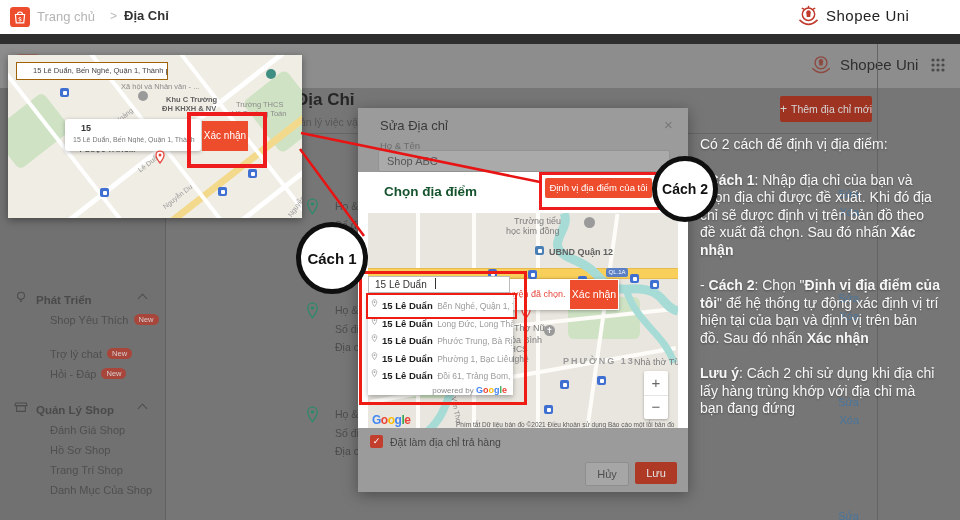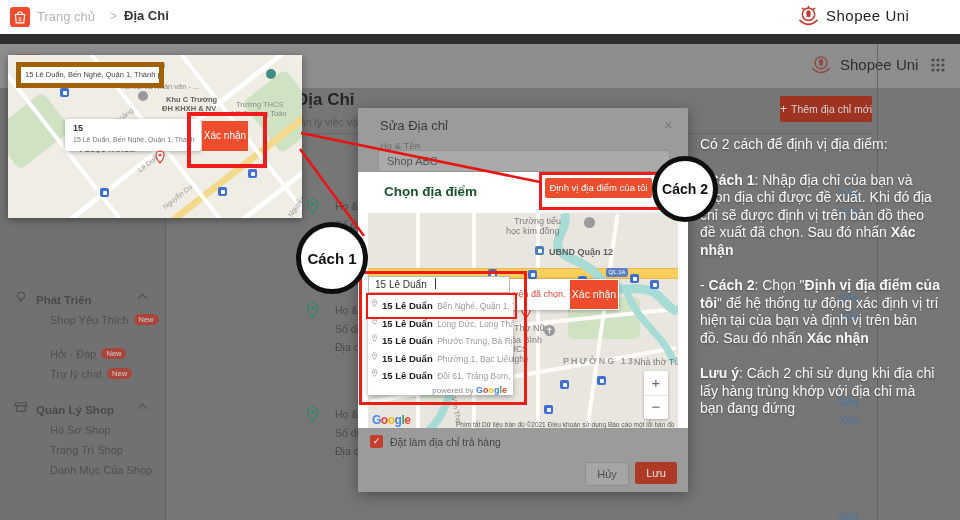--- a/index.html
+++ b/index.html
@@ -102,26 +102,26 @@
   #m-bot{left:0;top:320px;width:330px;height:64px;background:#9b9b9b}
   #m-chk{left:12px;top:7px;width:13px;height:13px;background:#c23f2e;border-radius:2px;color:#fff;font-size:9px;text-align:center;line-height:13px}
   #m-chk-lab{left:32px;top:8px;font-size:10.5px;color:#454545}
   #btn-cancel{left:227px;top:34px;width:42px;height:22px;background:#a6a6a6;border:1px solid #8e8e8e;border-radius:2px;color:#4e4e4e;font-size:11px;text-align:center;line-height:22px}
   #btn-save{left:277px;top:34px;width:42px;height:22px;background:#ae3a26;border-radius:2px;color:#e3e3e3;font-size:11px;text-align:center;line-height:22px}
 
   
   #inset{left:8px;top:55px;width:294px;height:163px;background:#f0ede5;z-index:20;overflow:hidden;box-shadow:0 2px 8px rgba(0,0,0,.4)}
   .ird{position:absolute;background:#fff}
   #inset .yellow{background:#f3d98b}
-  #i-search{left:8px;top:7px;width:134px;height:16px;background:#fff;border:5px solid #a16207;font-size:7.5px;color:#444;line-height:16px;padding-left:4px;white-space:nowrap;overflow:hidden;z-index:4}
+  #i-search{left:8px;top:7px;width:134px;height:16px;background:#fff;border:1px solid #a16207;font-size:7.5px;color:#444;line-height:16px;padding-left:16px;white-space:nowrap;overflow:hidden;z-index:4}
   .ilab{position:absolute;font-size:7.5px;color:#8a8a8a;white-space:nowrap;z-index:2}
   .ilab.bold{font-weight:bold;color:#616161}
   .istreet{position:absolute;font-size:7px;color:#9a9a9a;white-space:nowrap;z-index:2}
   #i-card{left:57px;top:64px;width:136px;height:32px;background:#fff;border-radius:3px;box-shadow:0 1px 4px rgba(0,0,0,.3);z-index:3}
-  #i-card-t{left:8px;top:4px;font-size:9px;font-weight:bold;color:#333}
+  #i-card-t{left:16px;top:4px;font-size:9px;font-weight:bold;color:#333}
   #i-card-a{left:8px;top:17px;font-size:7px;color:#777;white-space:nowrap;overflow:hidden;width:122px}
   #i-confirm{left:194px;top:66px;width:46px;height:30px;background:#ee4d2d;color:#fff;font-size:10px;text-align:center;line-height:30px;z-index:3}
   #i-redbox{left:179px;top:57px;width:72px;height:48px;border:4px solid #ee1c1c;z-index:5}
   #i-pin{left:146px;top:95px;width:12px;height:15px;z-index:3}
 
   
   #lines{left:0;top:0;width:960px;height:520px;z-index:28;pointer-events:none}
   .callout{position:absolute;background:#fff;border:5px solid #0f0f0f;border-radius:50%;z-index:30;display:flex;align-items:center;justify-content:center;font-weight:bold;color:#111}
   #c1{left:296px;top:222px;width:62px;height:62px;font-size:15px}
   #c2{left:652px;top:156px;width:56px;height:56px;font-size:14px}
@@ -206,39 +206,42 @@
     <div class="s-items">
   <div class="s-item">
     <span class="s-item-lab">Shop Yêu Thích</span><span class="s-badge">New</span>
   </div>
 </div>
   </div>
 
   <div class="s-sec">
     <div class="s-items">
   <div class="s-item">
+    <span class="s-item-lab">Trợ lý chat</span><span class="s-badge">New</span>
+  </div>
+
+  <div class="s-item">
     <span class="s-item-lab">Hỏi - Đáp</span><span class="s-badge">New</span>
-  </div>
-
-  <div class="s-item">
-    <span class="s-item-lab">Trợ lý chat</span><span class="s-badge">New</span>
   </div>
 </div>
   </div>
 
   <div class="s-sec">
     <div class="s-head">
       <span class="s-ic"><svg viewBox="0 0 16 16" fill="none" stroke="currentColor">
                   <path d="M3 6.5h10V13H3z"></path>
                   <path d="M2 3.5h12l1 3H1z"></path>
                 </svg></span>
       <span class="s-lab">Quản Lý Shop</span>
       <span class="chev"></span>
     </div>
     <div class="s-items">
+  <div class="s-item">
+    <span class="s-item-lab">Đánh Giá Shop</span>
+  </div>
 
   <div class="s-item">
     <span class="s-item-lab">Hồ Sơ Shop</span>
   </div>
 
   <div class="s-item">
     <span class="s-item-lab">Trang Trí Shop</span>
   </div>
 
   <div class="s-item">

